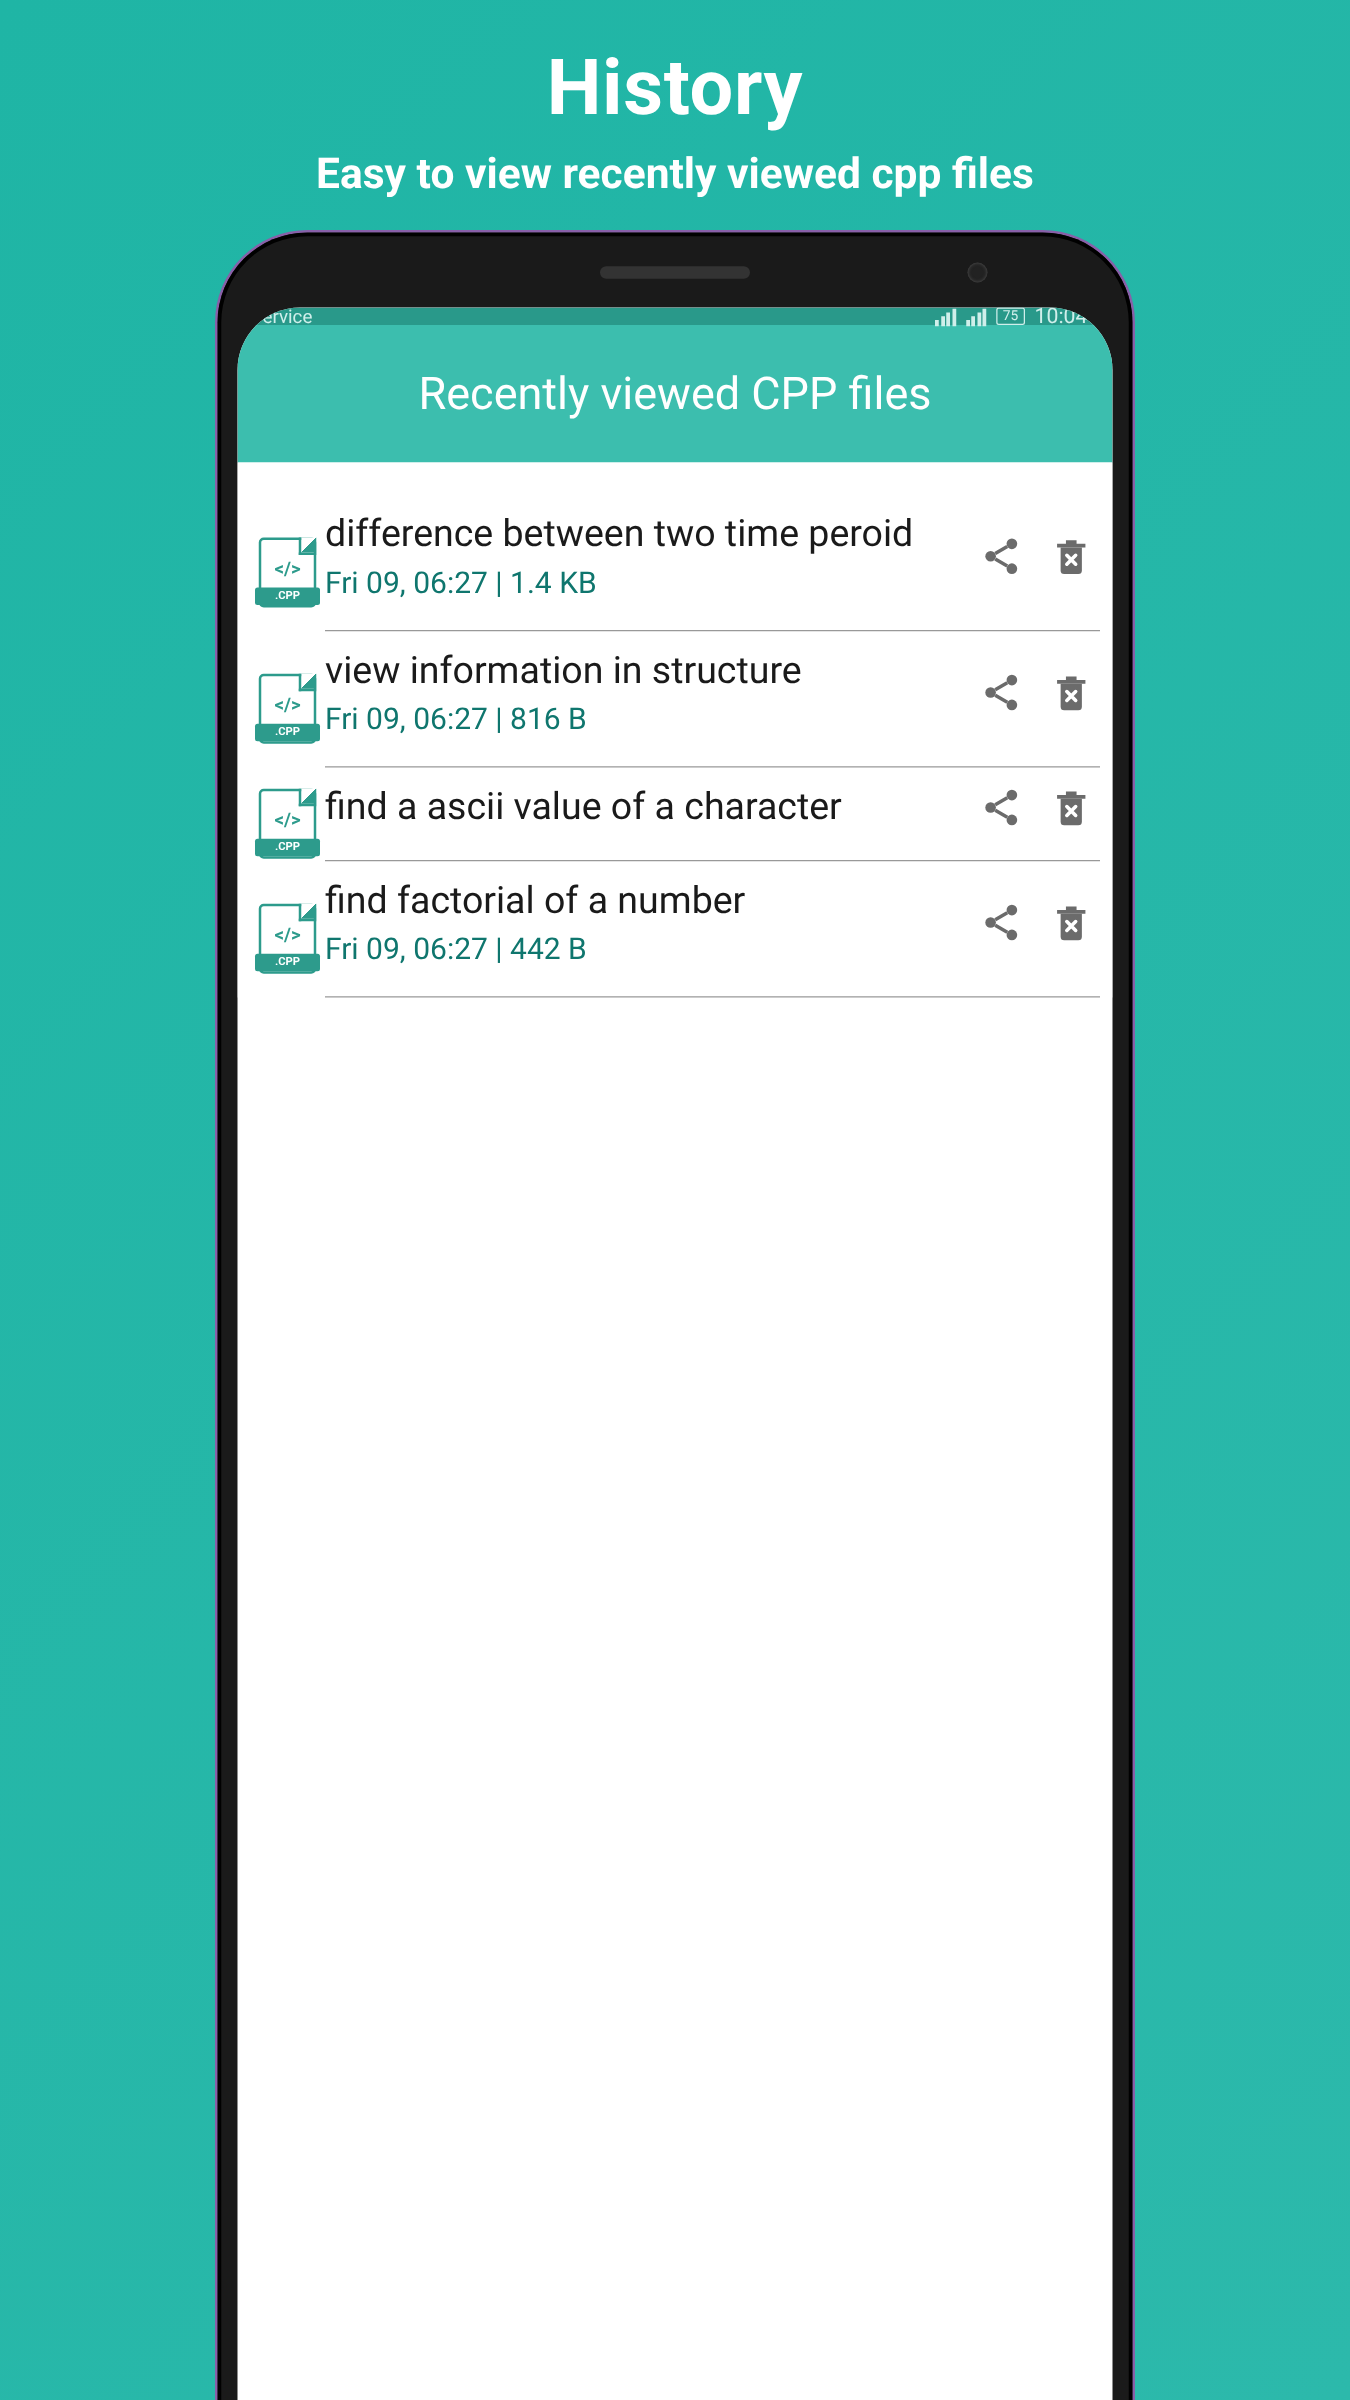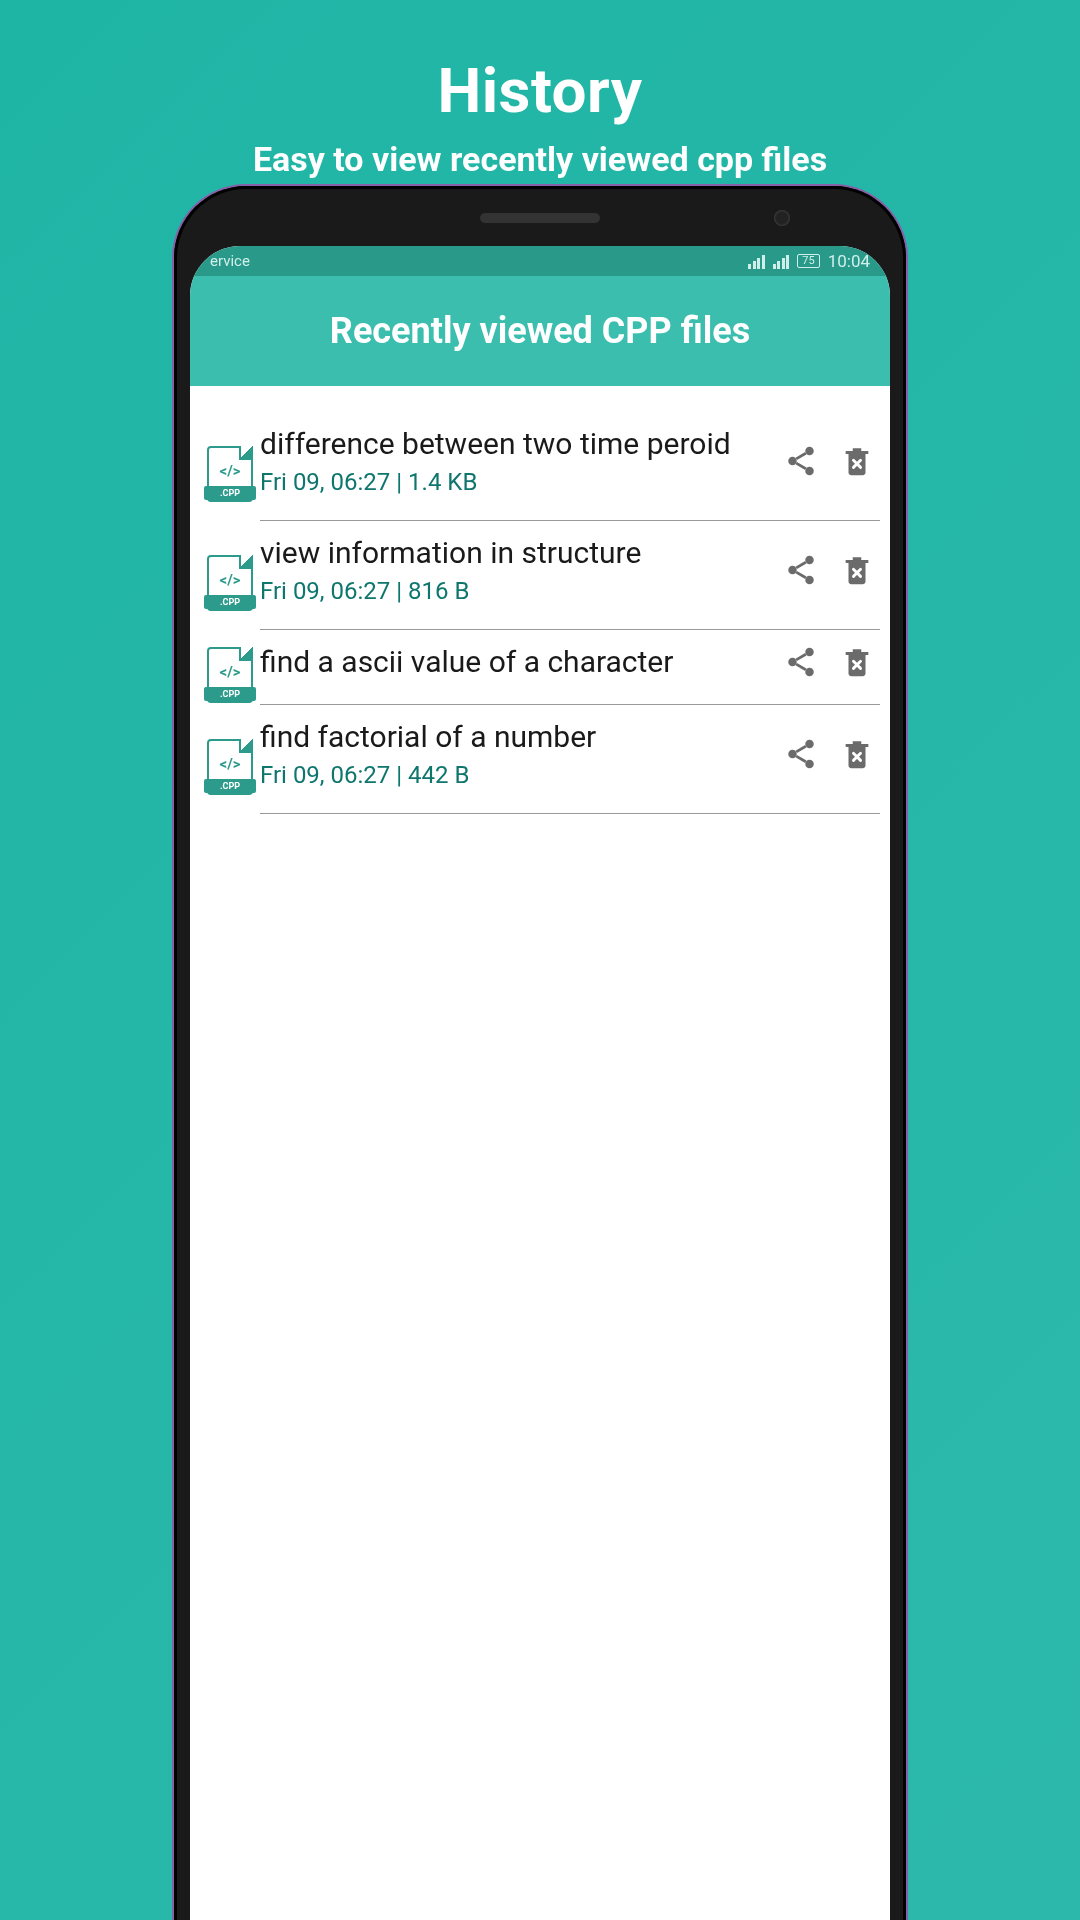--- a/index.html
+++ b/index.html
@@ -6,21 +6,21 @@
   body {
     width: 1080px;
     height: 1920px;
     background: linear-gradient(135deg, #1fb5a5 0%, #2cb9ab 100%);
     font-family: -apple-system, BlinkMacSystemFont, "Segoe UI", Roboto, sans-serif;
     overflow: hidden;
     position: relative;
   }
   .promo-header {
     text-align: center;
-    padding-top: 54px;
+    padding-top: 34px;
     color: #fff;
   }
   .promo-title {
     font-size: 62px;
     font-weight: 700;
     letter-spacing: 0.5px;
   }
   .promo-subtitle {
     font-size: 34px;
     font-weight: 700;
@@ -69,40 +69,40 @@
     position: absolute;
     top: 60px;
     left: 16px;
     right: 16px;
     bottom: 0;
     background: #fff;
     border-radius: 50px 50px 0 0;
     overflow: hidden;
   }
   .android-status {
-    height: 30px;
+    height: 14px;
     background: #29998a;
     color: #d0efeb;
     font-size: 16px;
     display: flex;
     align-items: center;
     justify-content: space-between;
     padding: 0 20px;
   }
   .status-left { font-size: 15px; }
   .status-right { display: flex; align-items: center; gap: 8px; font-size: 17px; }
   .app-bar {
     height: 110px;
     background: #3cbeae;
     color: #fff;
     display: flex;
     align-items: center;
     justify-content: center;
     font-size: 36px;
-    font-weight: 700;
+    font-weight: 400;
   }
   .list {
     background: #fff;
     padding-top: 26px;
   }
   .list-item {
     display: flex;
     align-items: center;
     padding: 14px 10px 0 14px;
   }

